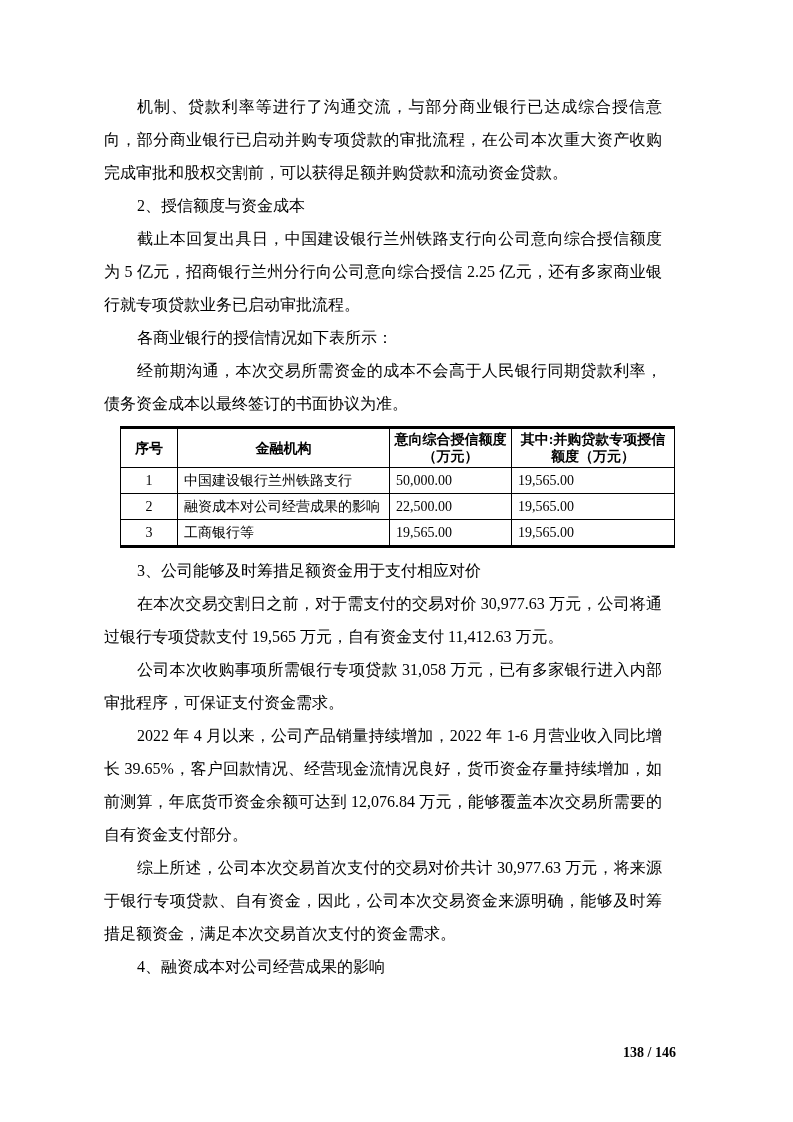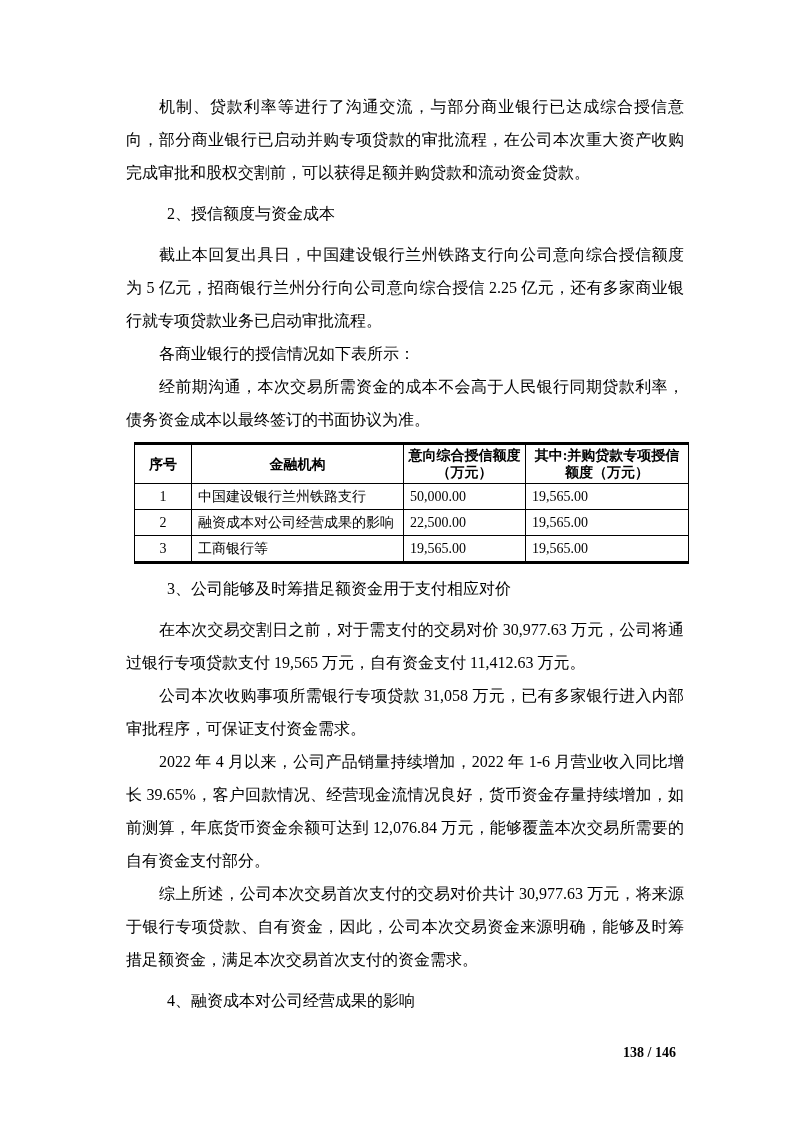--- a/index.html
+++ b/index.html
@@ -11,43 +11,43 @@
     position: relative;
     width: 793px;
     height: 1122px;
     background: #ffffff;
     color: #000000;
     font-family: "Liberation Serif", "DejaVu Serif", serif;
     overflow: hidden;
   }
   .content {
     position: absolute;
-    left: 126px;
+    left: 104px;
     top: 90px;
     width: 558px;
   }
   .para {
     margin: 0;
     font-size: 16px;
     line-height: 33px;
     text-align: justify;
     text-indent: 33px;
     word-break: break-all;
   }
   .heading {
-    margin: 8px;
+    margin: 0;
     font-size: 16px;
     line-height: 33px;
     text-indent: 33px;
     text-align: left;
   }
   table.credit {
     width: 472px;
     border-collapse: collapse;
-    margin: 6px 0 6px 8px;
+    margin: 6px 0 6px 16px;
     border-top: 3px solid #000;
     border-bottom: 3px solid #000;
     border-left: 1px solid #000;
     border-right: 1px solid #000;
     table-layout: fixed;
   }
   table.credit th {
     border: 1px solid #000;
     font-size: 14px;
     line-height: 17px;

